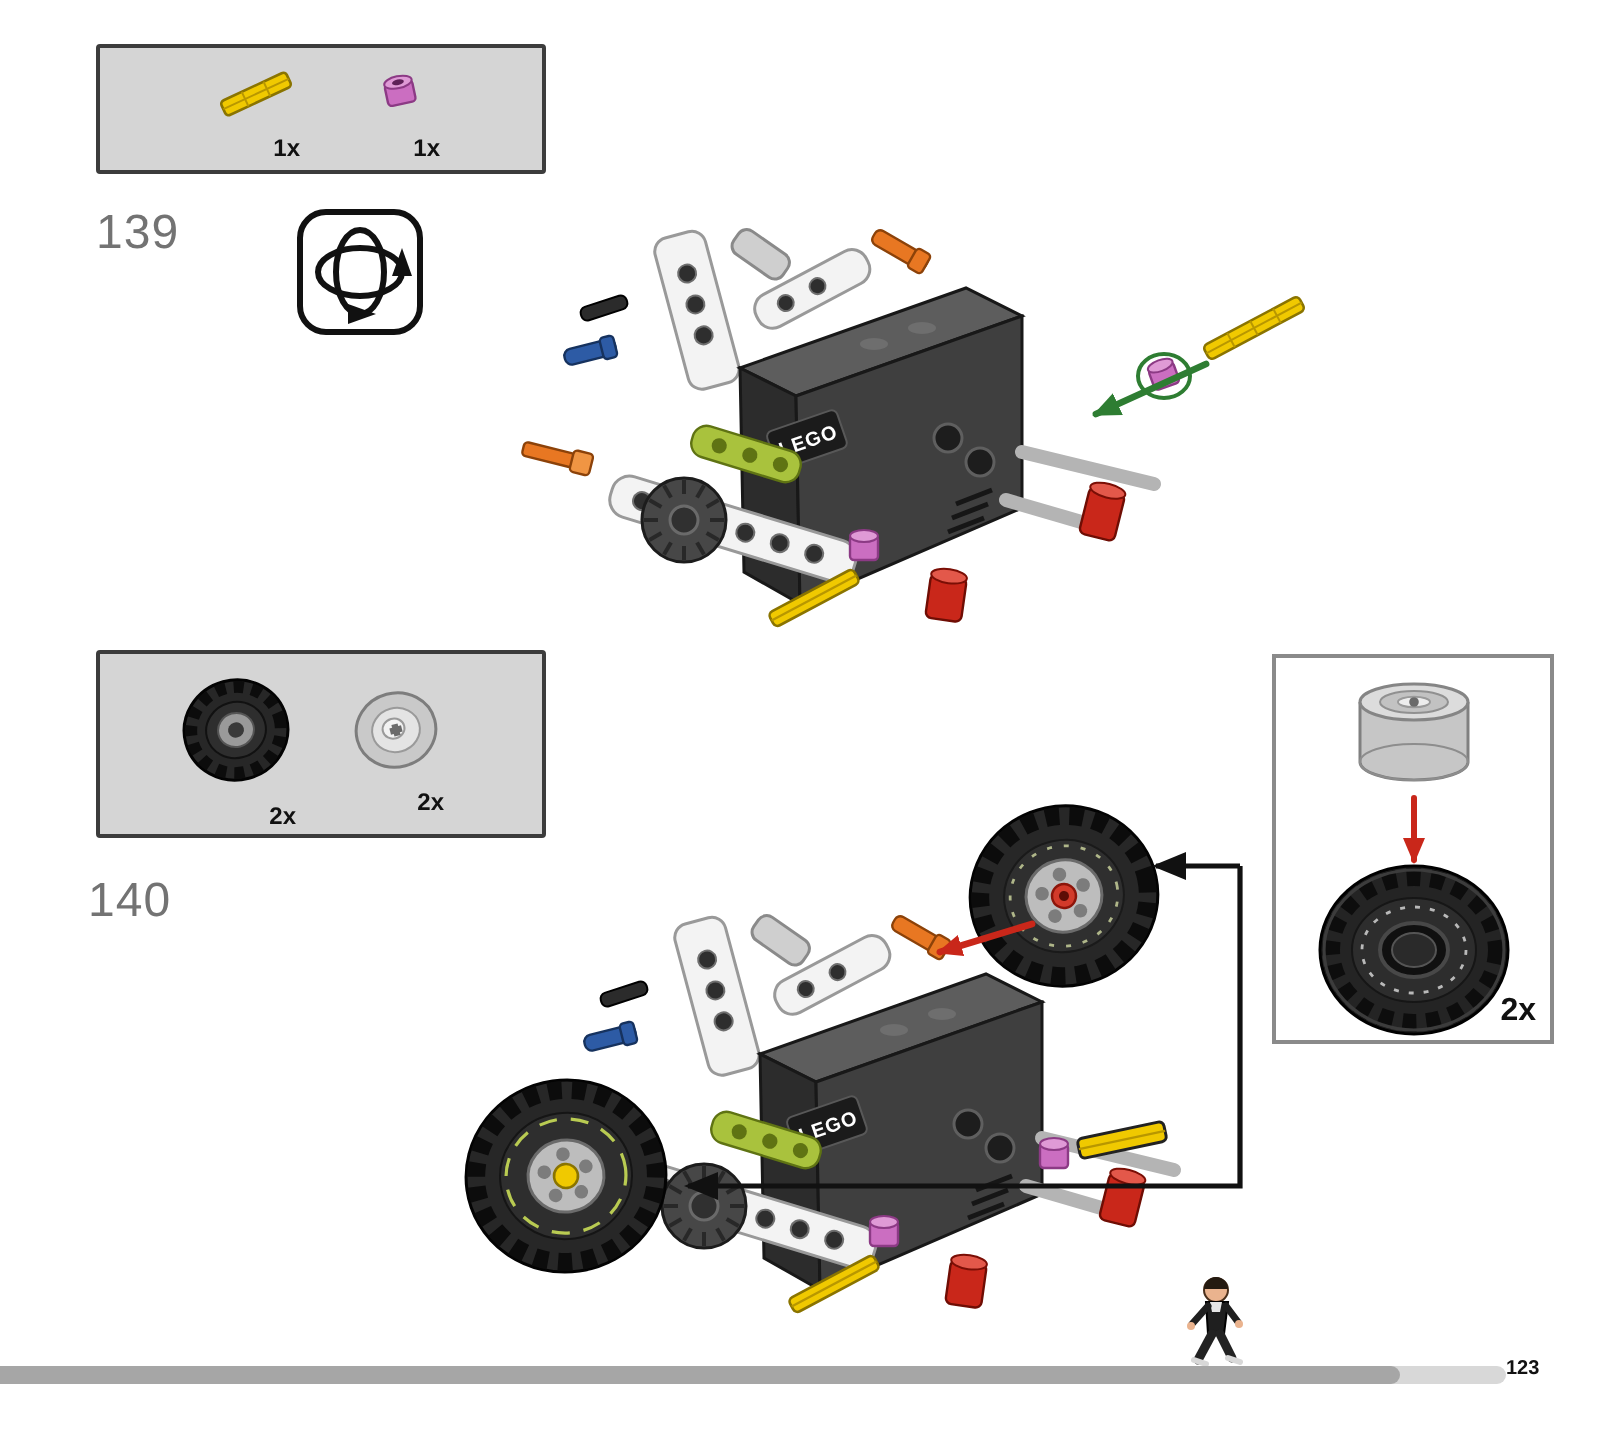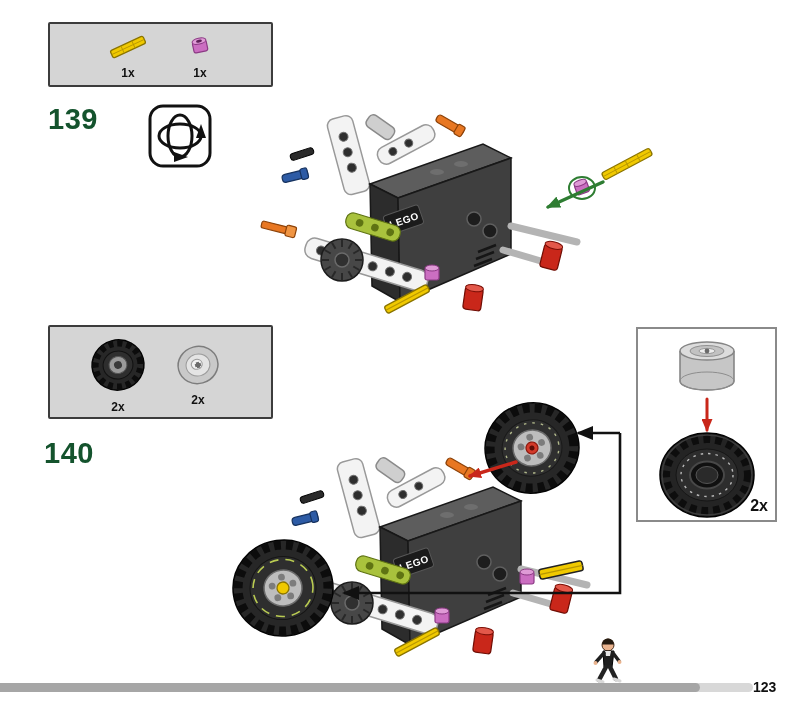--- a/index.html
+++ b/index.html
@@ -1,29 +1,29 @@
 <!DOCTYPE html>
 <html style="--yellow: #f0c900; --magenta: #cb6ec1; --orange: #e87722; --red: #c9271a; --lime: #a9c23d; --blue: #2d5ba5; --green: #2e7d32; --box-bg: #d5d5d5; --box-border: #3c3c3c; --progress-track: #d8d8d8; --progress-done: #a6a6a6;"><head>
 <meta charset="utf-8">
 <style>
   *{margin:0;padding:0;box-sizing:border-box}
   html,body{width:800px;height:718px;background:#fff;font-family:"Liberation Sans",sans-serif}
   .page{position:relative;width:800px;height:718px;background:#fff;overflow:hidden}
 
   .parts-box{position:absolute;background:var(--box-bg,#d5d5d5);border:2px solid var(--box-border,#3c3c3c);border-radius:2px}
-  .part{position:absolute;text-align:center}
+  .part{position:absolute;text-align:right}
   .count{font-size:12px;font-weight:bold;color:#111;display:block}
-  .step-number{position:absolute;font-size:29px;font-weight:bold;color:#14532d;letter-spacing:.5px}
+  .step-number{position:absolute;font-size:24px;font-weight:normal;color:#737373;letter-spacing:.5px}
   .rotate-box{position:absolute;width:64px;height:64px}
   .assembly{position:absolute}
   .callout-box{position:absolute;background:#fff;border:2px solid #8a8a8a}
   .callout-count{position:absolute;right:7px;bottom:5px;font-size:16px;font-weight:bold;color:#111}
   .progress{position:absolute;left:0;top:683px;width:753px;height:9px;background:var(--progress-track,#d8d8d8);border-radius:0 5px 5px 0;overflow:hidden}
   .progress-fill{height:100%;width:93%;background:var(--progress-done,#a6a6a6);border-radius:0 5px 5px 0}
-  .page-number{position:absolute;left:753px;top:679px;width:42px;font-size:14px;font-weight:bold;color:#111}
+  .page-number{position:absolute;left:753px;top:679px;width:42px;font-size:10px;font-weight:bold;color:#111}
 
   .logo-text{fill:#fff;font-size:10px;font-weight:bold;text-anchor:middle;letter-spacing:.5px;font-family:"Liberation Sans",sans-serif}
 
   .c-white-beam{fill:#f3f3f3;stroke:#999;stroke-width:1.5}
   .c-hole{fill:#2e2e2e;stroke:#6f6f6f;stroke-width:1}
   .c-motor{fill:#3f3f3f;stroke:#181818;stroke-width:1.5}
   .c-motor-top{fill:#5d5d5d;stroke:#181818;stroke-width:1.5}
   .c-motor-side{fill:#2c2c2c;stroke:#181818;stroke-width:1.5}
   .c-gray-rod{stroke:#b4b4b4;stroke-width:7;stroke-linecap:round;fill:none}
   .c-yellow{fill:var(--yellow,#f0c900);stroke:#8a7400;stroke-width:1.3}

